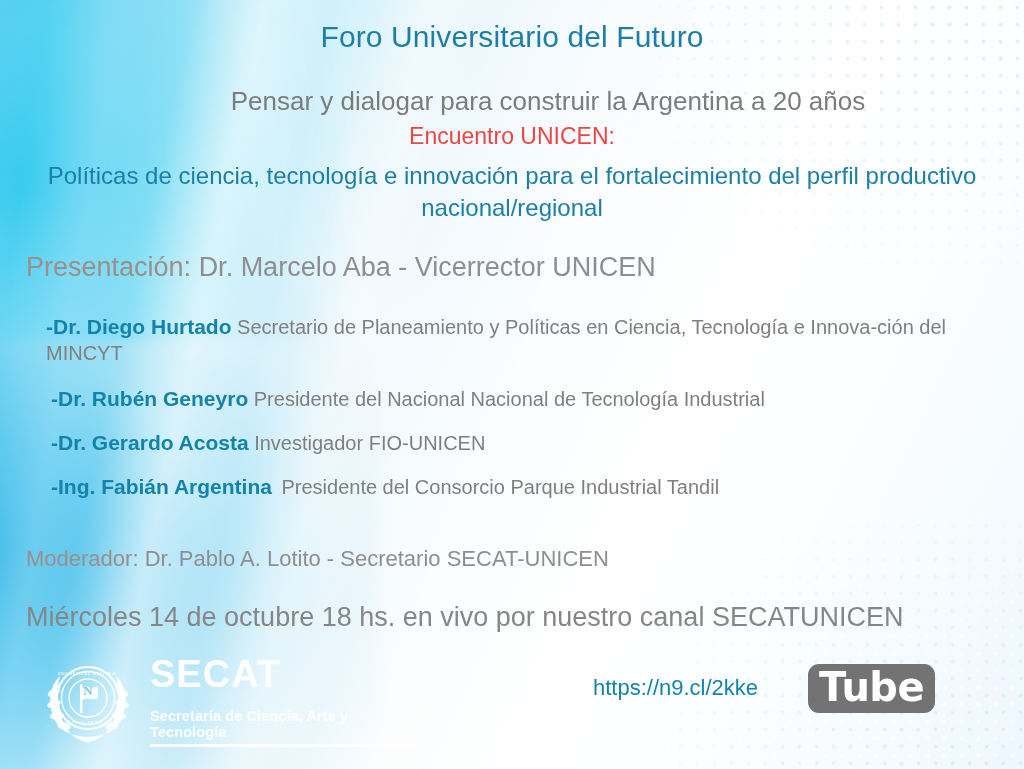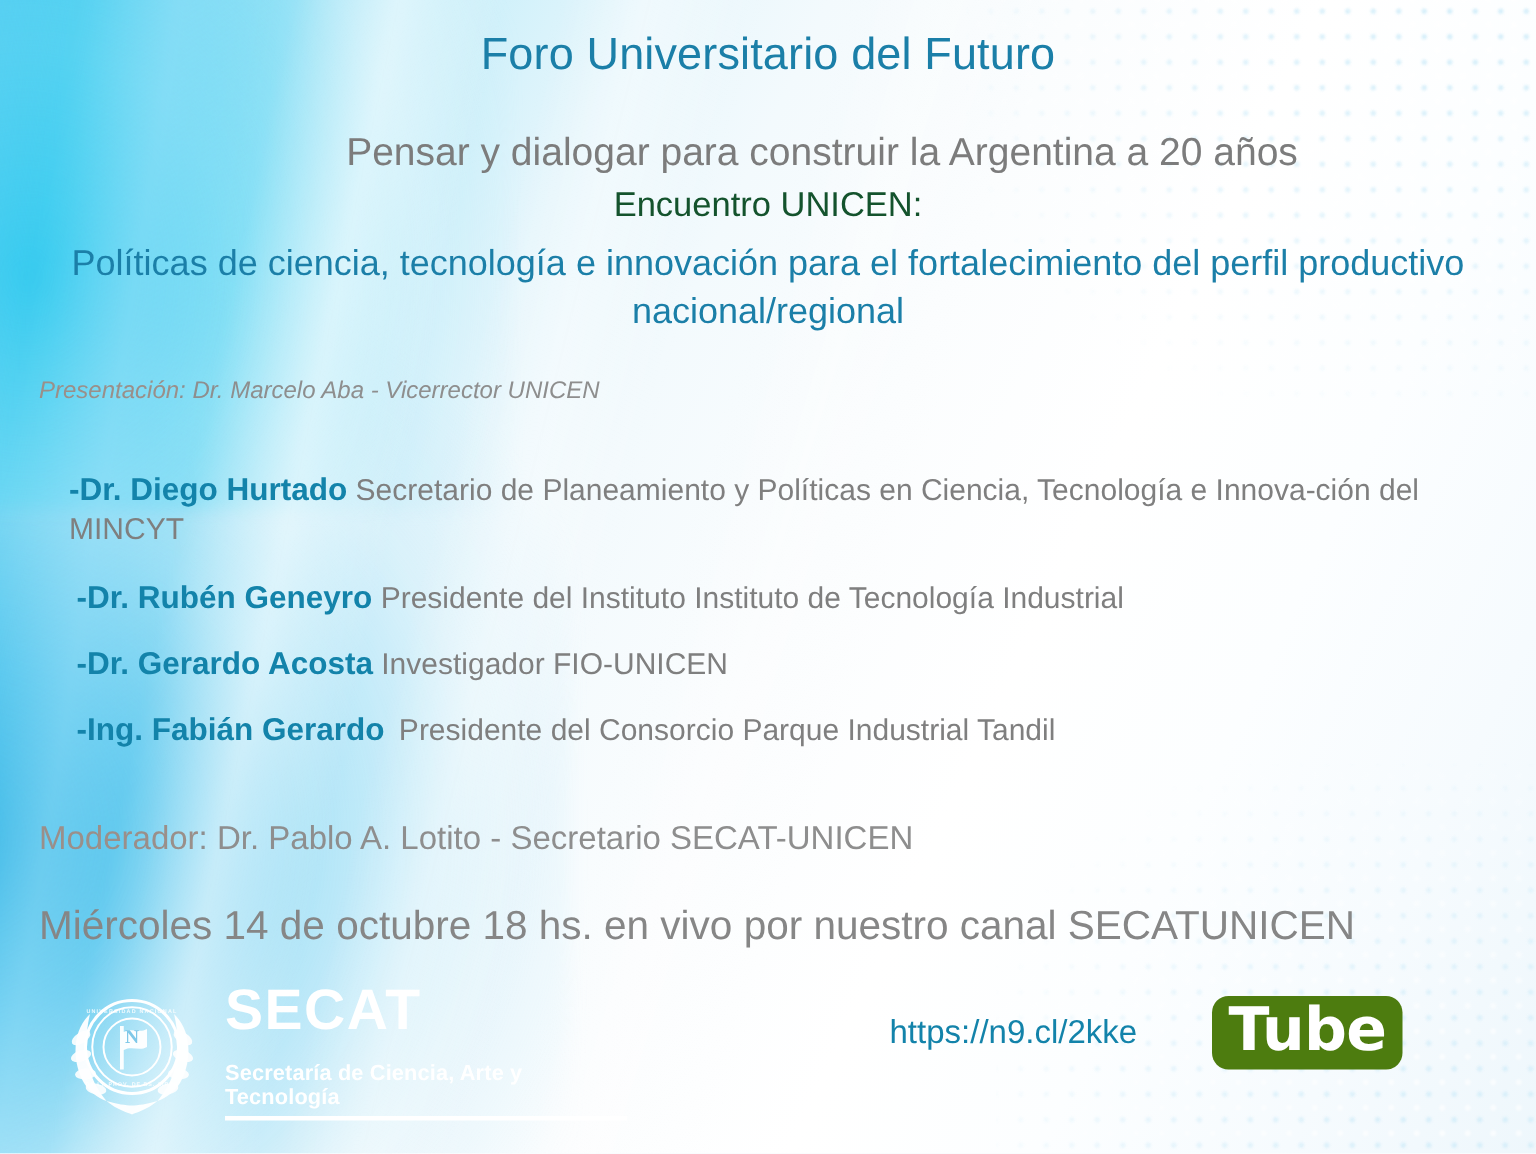--- a/index.html
+++ b/index.html
@@ -138,41 +138,40 @@
     margin-left: 36px;
   }
 
   .encuentro {
     position: absolute;
     top: 123px;
     left: 0;
     width: 100%;
     text-align: center;
     font-size: 23px;
-    color: #14532d;
+    color: #ef4444;
   }
   .policy {
     position: absolute;
     top: 160px;
     left: 20px;
     width: 984px;
     text-align: center;
     font-size: 24px;
     color: #1b7fa8;
     line-height: 1.34;
   }
 
   .presentacion {
     position: absolute;
     top: 252px;
     left: 26px;
-    font-size: 16px;
+    font-size: 27px;
     color: #8e8e8e;
     white-space: nowrap;
-    font-style: italic;
   }
   .presentacion .lbl { color: #9a8f8a; }
 
   .speakers {
     position: absolute;
     top: 314px;
     left: 46px;
     width: 952px;
   }
   .spk {
@@ -262,21 +261,21 @@
   }
   .yt-you {
     font-family: "DejaVu Sans", sans-serif;
     font-size: 42px;
     font-weight: bold;
     color: #0d0d0d;
     letter-spacing: -1px;
     line-height: 1;
   }
   .yt-tube {
-    background: #4d7c0f;
+    background: #737373;
     border-radius: 11px;
     padding: 2px 11px 5px 11px;
     margin-left: 3px;
     font-family: "DejaVu Sans", sans-serif;
     font-size: 40px;
     font-weight: bold;
     color: #ffffff;
     letter-spacing: -0.5px;
     line-height: 1.05;
   }
@@ -306,27 +305,27 @@
 
     <div class="presentacion">
       <span class="lbl">Presentación</span><span>: </span><span>Dr. Marcelo Aba - Vicerrector UNICEN</span>
     </div>
 
     <div class="speakers">
       <div class="spk spk-0">
         <span class="nm">-Dr. Diego Hurtado</span><span> Secretario de Planeamiento y Políticas en Ciencia, Tecnología e Innova-ción del MINCYT</span>
       </div>
       <div class="spk spk-1">
-        <span class="nm">-Dr. Rubén Geneyro</span><span> Presidente del Instituto Instituto de Tecnología Industrial</span>
+        <span class="nm">-Dr. Rubén Geneyro</span><span> Presidente del Nacional Nacional de Tecnología Industrial</span>
       </div>
       <div class="spk spk-2">
         <span class="nm">-Dr. Gerardo Acosta</span><span> Investigador FIO-UNICEN</span>
       </div>
       <div class="spk spk-3">
-        <span class="nm">-Ing. Fabián Gerardo</span><span> Presidente del Consorcio Parque Industrial Tandil</span>
+        <span class="nm">-Ing. Fabián Argentina</span><span> Presidente del Consorcio Parque Industrial Tandil</span>
       </div>
     </div>
 
     <div class="moderador">
       <span class="lbl">Moderador</span><span>: </span><span>Dr. Pablo A. Lotito - Secretario SECAT-UNICEN</span>
     </div>
 
     <div class="fecha">Miércoles 14 de octubre 18 hs. en vivo por nuestro canal SECATUNICEN</div>
 
     <div class="secat">

